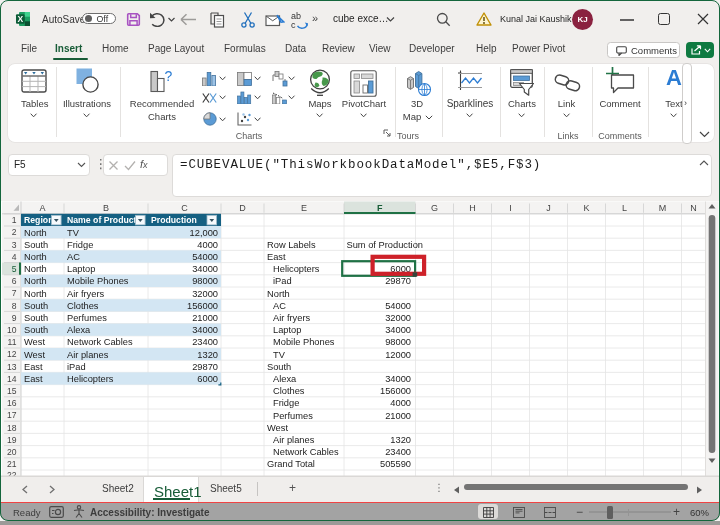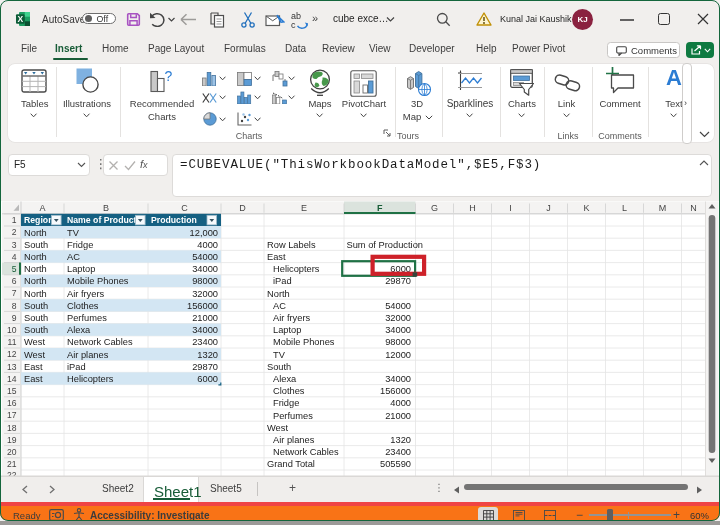--- a/index.html
+++ b/index.html
@@ -578,21 +578,21 @@
   <div class="t" style="left:434px;top:5px;font-size:10px;color:#666">⋮</div>
   <svg class="abs" style="left:452px;top:9px" width="8" height="8" viewBox="0 0 8 8">
         <path d="M7 0.5 L2 4 L7 7.5 Z" fill="#5f5f5f"></path>
       </svg>
   <div class="abs" style="left:464px;top:7.3px;width:224px;height:6px;border-radius:3px;background:#747474"></div>
   <svg class="abs" style="left:696px;top:9px" width="8" height="8" viewBox="0 0 8 8">
         <path d="M1 0.5 L6 4 L1 7.5 Z" fill="#5f5f5f"></path>
       </svg>
 </div>
 
-<div class="abs" style="left:0;top:501.5px;width:720px;height:18px;background:#f97316;border-top:4px solid #ef4444">
+<div class="abs" style="left:0;top:501.5px;width:720px;height:18px;background:#a3a3a3;border-top:1px solid #ef4444">
   <div class="t" style="left:13px;top:4px;font-size:9.5px;color:#3c3c3c">Ready</div>
   <svg class="abs" style="left:49px;top:3.5px" width="15" height="12" viewBox="0 0 15 12">
     <rect x="0.7" y="0.7" width="13.6" height="10.6" rx="1.5" fill="none" stroke="#4a4a4a" stroke-width="1.2"></rect>
     <circle cx="9" cy="6" r="2.6" fill="none" stroke="#4a4a4a" stroke-width="1.2"></circle>
     <path d="M3 4.5 h2.5 M3 7.5 h1.5" stroke="#4a4a4a" stroke-width="1.1"></path>
   </svg>
   <svg class="abs" style="left:72px;top:2.5px" width="14" height="14" viewBox="0 0 14 14">
     <circle cx="7" cy="2.3" r="1.7" fill="none" stroke="#4a4a4a" stroke-width="1.1"></circle>
     <path d="M2 5.5 L7 4.7 L12 5.5 M7 4.7 L7 8.5 M7 8.5 L4 12.5 M7 8.5 L10 12.5" fill="none" stroke="#4a4a4a" stroke-width="1.1"></path>
   </svg>

